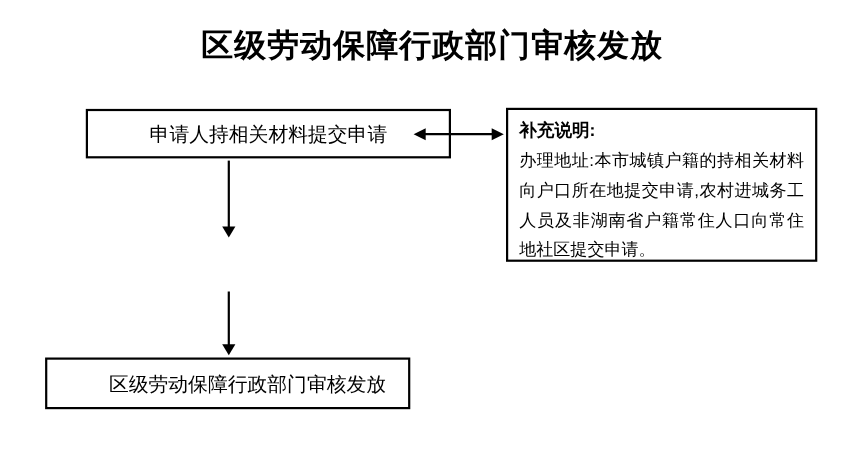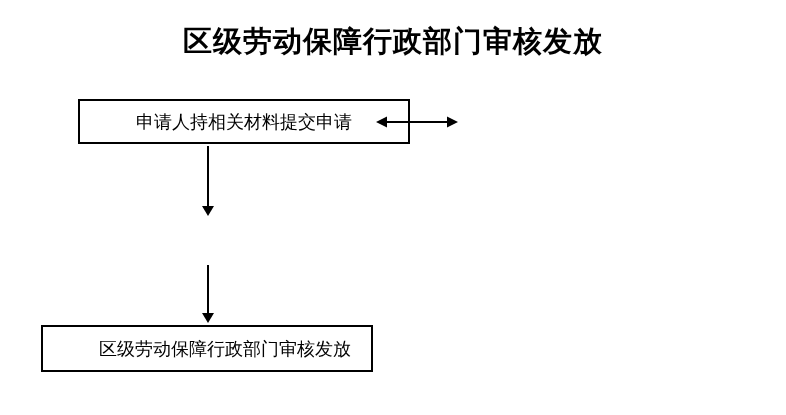--- a/index.html
+++ b/index.html
@@ -83,20 +83,24 @@
 
   <div class="step-box step-1">
     <span>申请人持相关材料提交申请</span>
   </div>
 
 
   <div class="step-box step-3">
     <span>区级劳动保障行政部门审核发放</span>
   </div>
 
+  <div class="note-box">
+    <div class="note-heading">补充说明:</div>
+    <div class="note-body">办理地址:本市城镇户籍的持相关材料向户口所在地提交申请,农村进城务工人员及非湖南省户籍常住人口向常住地社区提交申请。</div>
+  </div>
 
   <svg class="connector-layer" width="786" height="415" viewBox="0 0 786 415" xmlns="http://www.w3.org/2000/svg">
 
     <g stroke="#000000" fill="#000000">
       <line x1="208" y1="146" x2="208" y2="207" stroke-width="2"></line>
       <polygon points="202,206 214,206 208,216" stroke="none"></polygon>
     </g>
 
     <g stroke="#000000" fill="#000000">
       <line x1="208" y1="265" x2="208" y2="314" stroke-width="2"></line>

